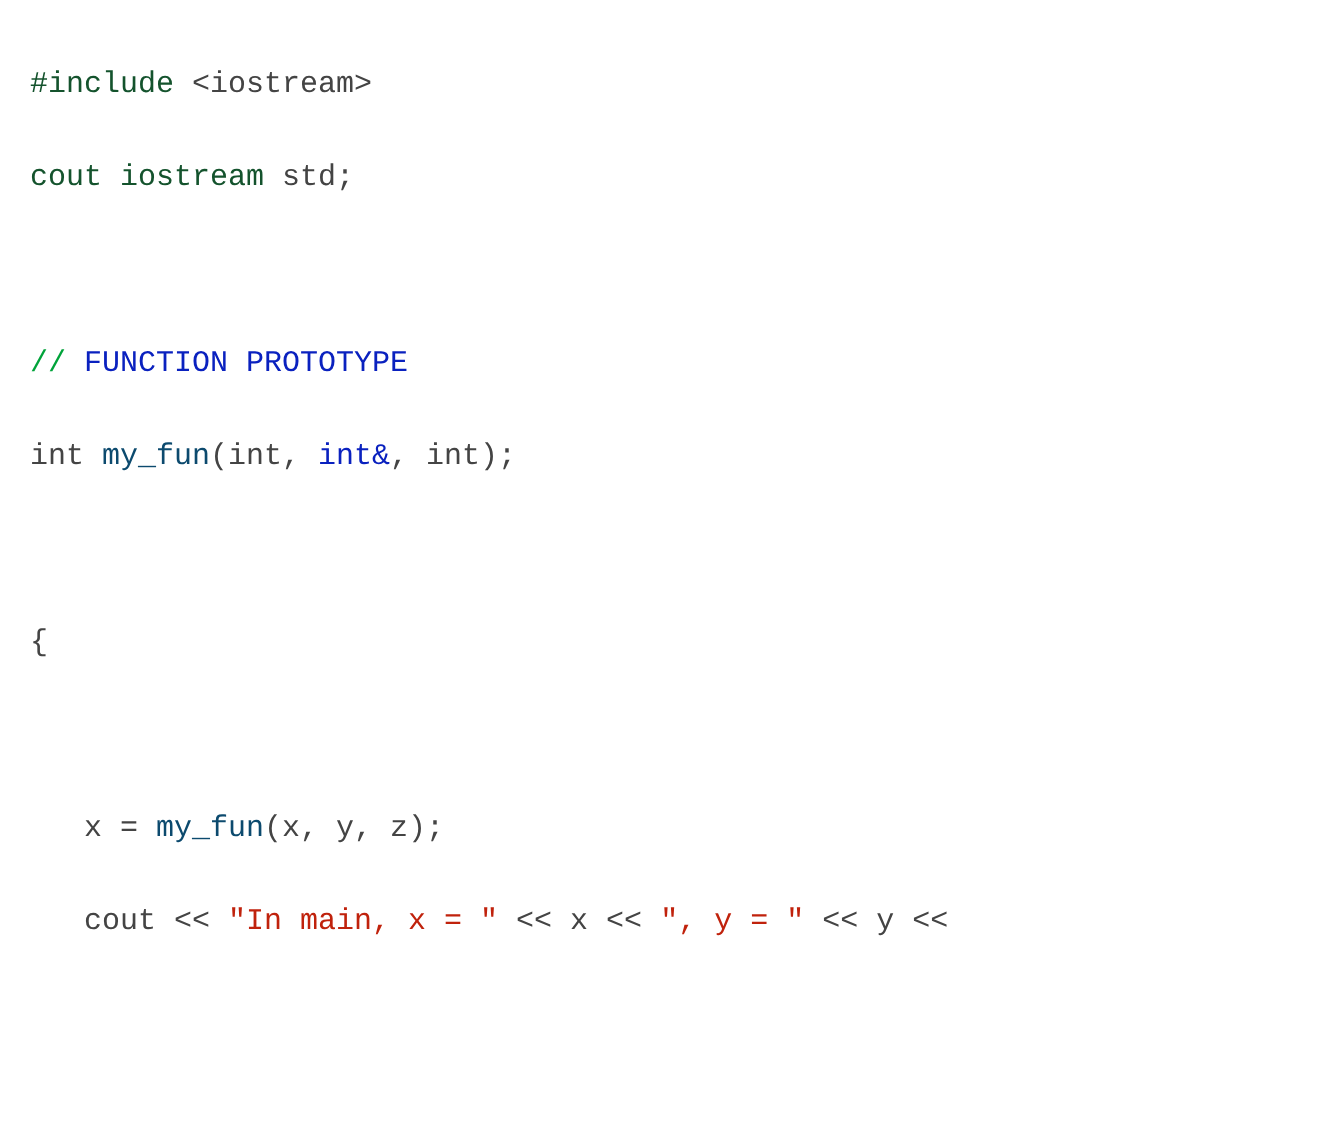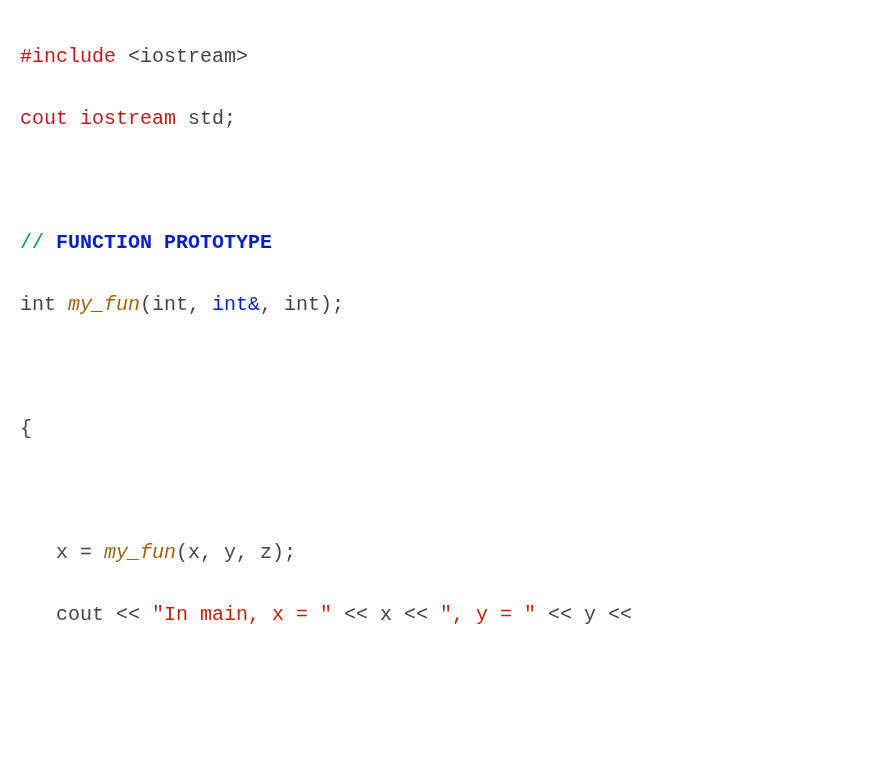--- a/index.html
+++ b/index.html
@@ -9,25 +9,25 @@
     font-family: "Courier New", Courier, monospace;
     font-size: 20px;
     line-height: 1.55;
     color: #444444;
   }
   .page {
     padding: 10px 20px 30px 20px;
     white-space: pre;
   }
   .line { display: block; }
-  .kw  { color: #b91c1c; }           
-  .bkw { color: #0a21bf; font-weight: bold; } 
+  .kw  { color: #14532d; }           
+  .bkw { color: #0a21bf; font-weight: normal; } 
   .cmt { color: #00a33a; }           
   .str { color: #c0220c; }           
-  .fn  { color: #a16207; font-style: italic; }           
+  .fn  { color: #0c4a6e; }           
   .tp  { color: #0a21bf; margin-top: 38px; }           
 </style>
 </head>
 <body>
 
 <div class="page">
 <span class="line"><span class="kw">#include </span><span>&lt;iostream&gt;</span></span>
 <span class="line"><span class="kw">cout </span><span class="kw">iostream </span><span>std;</span></span>
 <span class="line"> </span>
 <span class="line"><span class="cmt">// </span><span class="bkw">FUNCTION PROTOTYPE</span></span>

